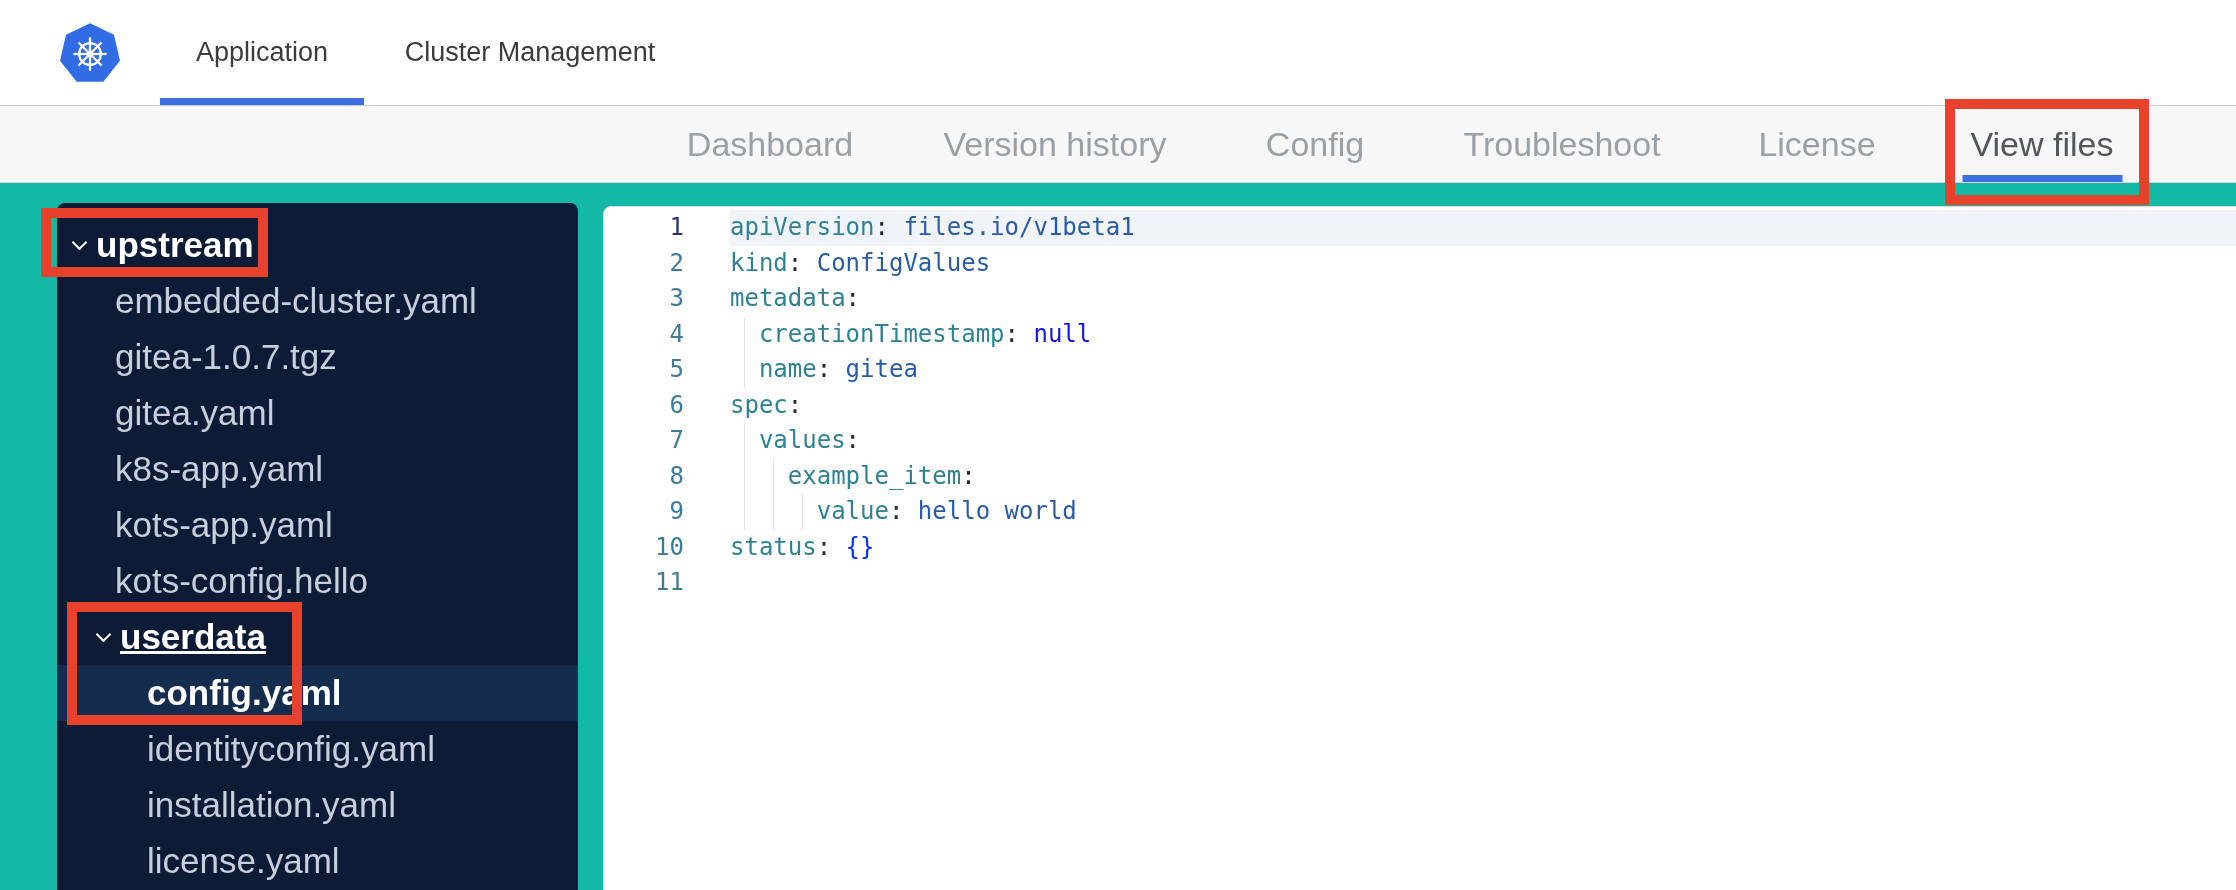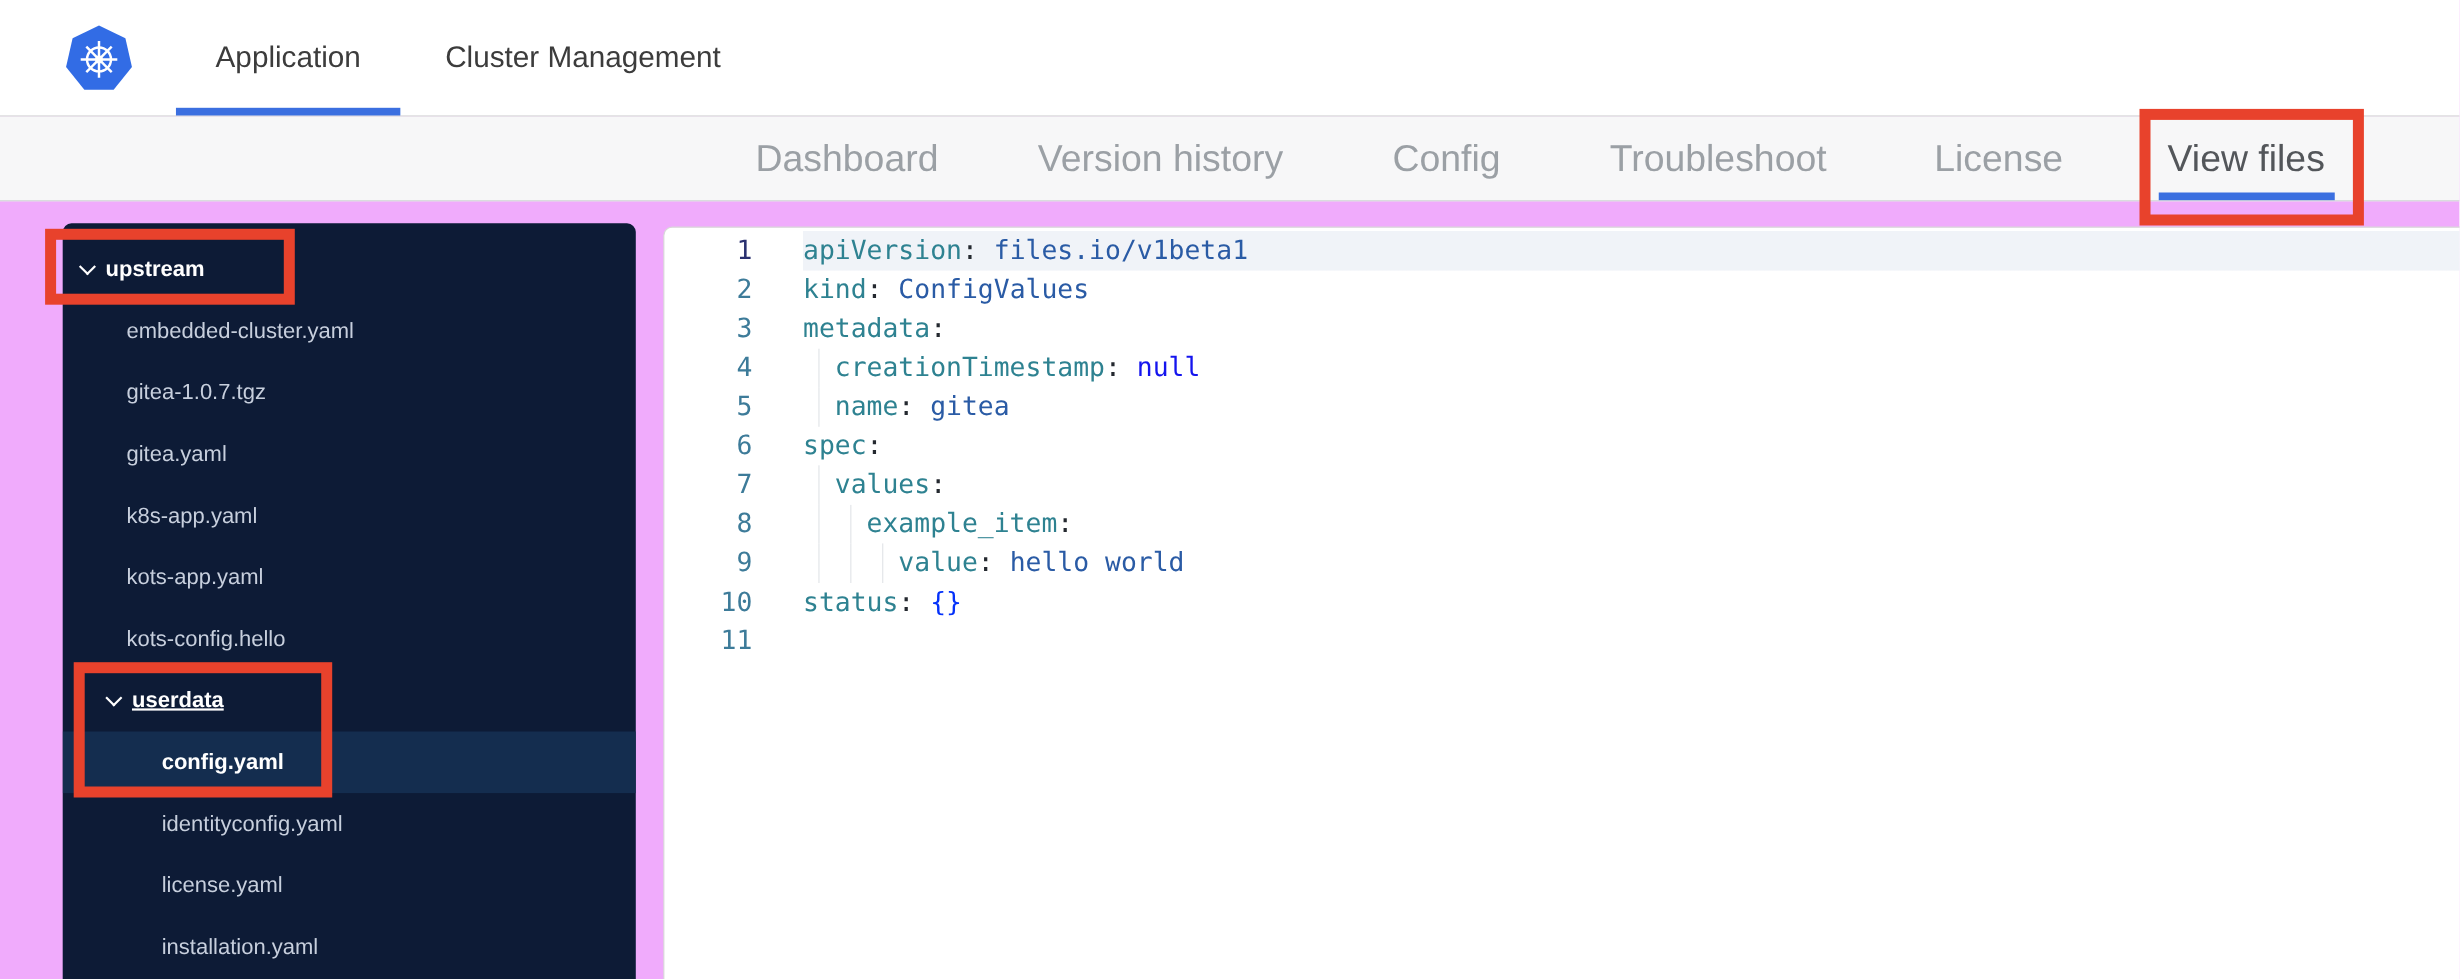--- a/index.html
+++ b/index.html
@@ -1,18 +1,18 @@
 <!DOCTYPE html>
 <html><head>
 <meta charset="utf-8">
 <style>
   * { margin:0; padding:0; box-sizing:border-box; }
   html,body { width:2236px; height:890px; overflow:hidden; background:#fff;
               font-family:"Liberation Sans", sans-serif; }
-  #stage { position:relative; width:2236px; height:890px; background:#f0abfc; }
+  #stage { position:relative; width:2236px; height:890px; background:#14b8a6; }
 
   
   .header { position:absolute; left:0; top:0; width:2236px; height:106px;
             background:#fff; border-bottom:1px solid #c9cacc; }
   .logo { position:absolute; left:58px; top:22px; width:64px; height:64px; }
   .header-tab { position:absolute; top:0; height:105px; display:flex;
                 align-items:center; justify-content:center;
                 transform:translateX(-50%); cursor:pointer;
                 font-size:27px; color:#3c3c3c; white-space:nowrap; }
   .header-tab.active::after { content:""; position:absolute; left:50%;
@@ -35,21 +35,21 @@
   .subnav-tab:nth-child(3){ left:1315px; }
   .subnav-tab:nth-child(4){ left:1562px; }
   .subnav-tab:nth-child(5){ left:1817px; }
   .subnav-tab:nth-child(6){ left:2042px;text-align:right; }
 
   
   .sidebar { position:absolute; left:57px; top:203px; width:521px;
              height:687px; background:#0d1b36; border-radius:8px 8px 0 0;
              padding-top:14px; overflow:hidden; }
   .tree-row { position:relative; height:56px; display:flex; align-items:center;
-              cursor:pointer; font-size:20px; color:#c7cfdd; white-space:nowrap; }
+              cursor:pointer; font-size:35px; color:#c7cfdd; white-space:nowrap; }
   .tree-row.folder { color:#fff; font-weight:700; }
   .tree-row.selected { background:#142d4f; color:#fff; font-weight:700; }
   .tree-row.lvl0 { padding-left:58px; }   
   .tree-row.lvl1 { padding-left:90px; }   
   .tree-row.folder.root { padding-left:15px; }
   .tree-row.folder.sub  { padding-left:39px;text-decoration:underline; }
   .chev { width:16px; height:16px; margin-right:8px; flex:0 0 auto;
           position:relative; top:-3px; }
   .chev::before { content:""; position:absolute; left:2px; top:3px;
           width:9px; height:9px; border-left:2.5px solid #fff;
@@ -148,24 +148,24 @@
           <span class="chev"></span>
           <span>userdata</span>
         </div>
         <div class="tree-row lvl1 selected">
           <span>config.yaml</span>
         </div>
         <div class="tree-row lvl1">
           <span>identityconfig.yaml</span>
         </div>
         <div class="tree-row lvl1">
-          <span>license.yaml</span>
+          <span>installation.yaml</span>
         </div>
         <div class="tree-row lvl1">
-          <span>installation.yaml</span>
+          <span>license.yaml</span>
         </div>
       </div>
   </div>
 
   <div class="editor">
     <div class="code" id="code-lines">
         <div class="code-line active"><span class="ln">1</span><span class="tok-key">apiVersion</span><span class="tok-pun">: </span><span class="tok-str">files.io/v1beta1</span></div>
         <div class="code-line"><span class="ln">2</span><span class="tok-key">kind</span><span class="tok-pun">: </span><span class="tok-str">ConfigValues</span></div>
         <div class="code-line"><span class="ln">3</span><span class="tok-key">metadata</span><span class="tok-pun">:</span></div>
         <div class="code-line"><span class="guide" style="left: calc(1ch + 126px);"></span><span class="ln">4</span><span class="tok-key">  creationTimestamp</span><span class="tok-pun">: </span><span class="tok-kw">null</span></div>

